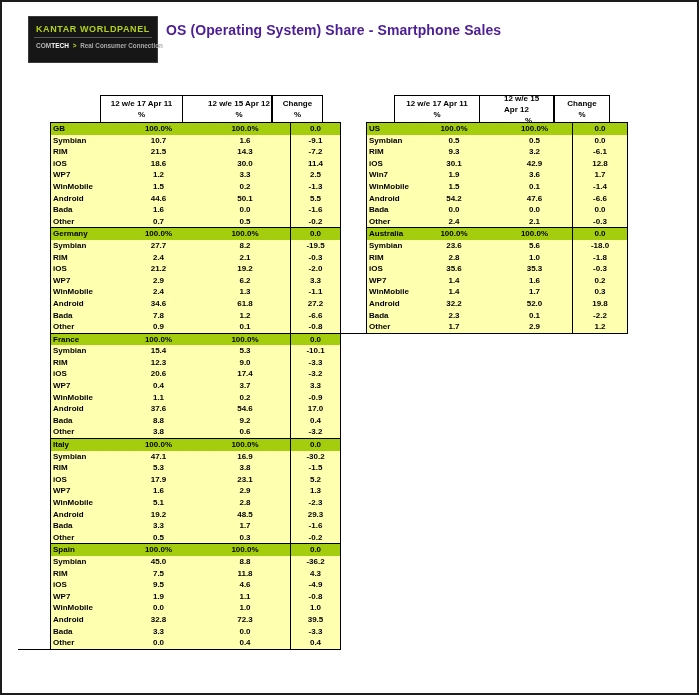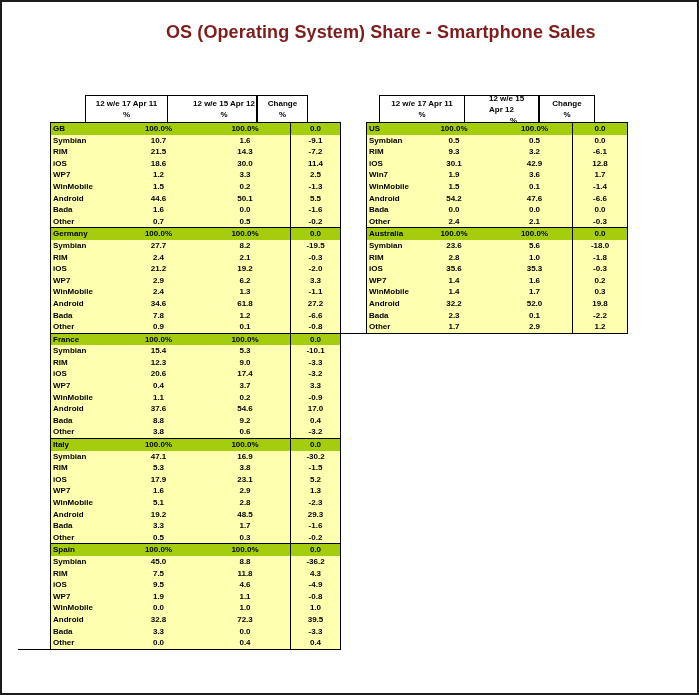--- a/index.html
+++ b/index.html
@@ -26,37 +26,37 @@
   #logo .line2{
     padding:4px 0 0 7px;font-size:6.5px;font-weight:bold;white-space:nowrap;
   }
   #logo .com{color:#b9b9b9;}
   #logo .tech{color:#ffffff;}
   #logo .arrow{color:#b2d119;padding:0 2px;}
   #logo .tagline{color:#a9a9a9;font-size:6.3px;}
   
   #title{
     position:absolute;left:164px;top:20px;
-    font-size:18px;font-weight:bold;color:#7f1d1d;
+    font-size:14px;font-weight:bold;color:#4c1d95;
     letter-spacing:.1px;white-space:nowrap;
   }
   
   .tbl{position:absolute;}
   .tbl-left{left:16px;top:93px;--wl:67px;--w1:83px;--w2:90px;--wc:51px;}
   .tbl-right{left:332px;top:93px;--wl:45px;--w1:86px;--w2:75px;--wc:56px;}
 
   .thead{display:flex;height:27px;}
   .hcorner{width:var(--wl);box-sizing:border-box;}
   .hcell{
     box-sizing:border-box;background:#fff;
     border:1px solid #000;border-bottom:none;
     display:flex;flex-direction:column;justify-content:center;align-items:center;
     font-size:8px;font-weight:bold;line-height:11px;color:#000;
   }
-  .hc1{width:var(--w1);}
+  .hc1{width:var(--w1);margin-left:15px;}
   .hc2{width:var(--w2);margin-left:-1px;padding-left:24px;}
   .hchg{width:var(--wc);}
 
   .tbody{border-bottom:1px solid #000;}
   .section{border-top:1px solid #000;margin-left:32px;}
   .row{display:flex;height:11.6px;}
   .cell{
     box-sizing:border-box;font-size:8px;font-weight:bold;color:#000;
     line-height:11.6px;white-space:nowrap;overflow:hidden;
   }
@@ -65,20 +65,29 @@
   .cell.c2{width:var(--w2);text-align:center;}
   .cell.chg{width:var(--wc);border-left:1px solid #000;border-right:1px solid #000;text-align:center;}
   .country-row .cell{background:#a4ce0d;}
   .os-row .cell{background:#ffffb0;}
 </style>
 </head>
 <body>
 
 <div id="page">
 
+  <div id="logo">
+    <div class="brand">KANTAR WORLDPANEL</div>
+    <div class="divider"></div>
+    <div class="line2">
+      <span class="com">COM</span><span class="tech">TECH</span>
+      <span class="arrow">&gt;</span>
+      <span class="tagline">Real Consumer Connection</span>
+    </div>
+  </div>
 
   <div id="title">OS (Operating System) Share - Smartphone Sales</div>
 
   <div class="tbl tbl-left">
     <div class="thead">
       <div class="hcorner"></div>
       <div class="hcell hc1">
         <div>12 w/e 17 Apr 11</div>
         <div>%</div>
       </div>

